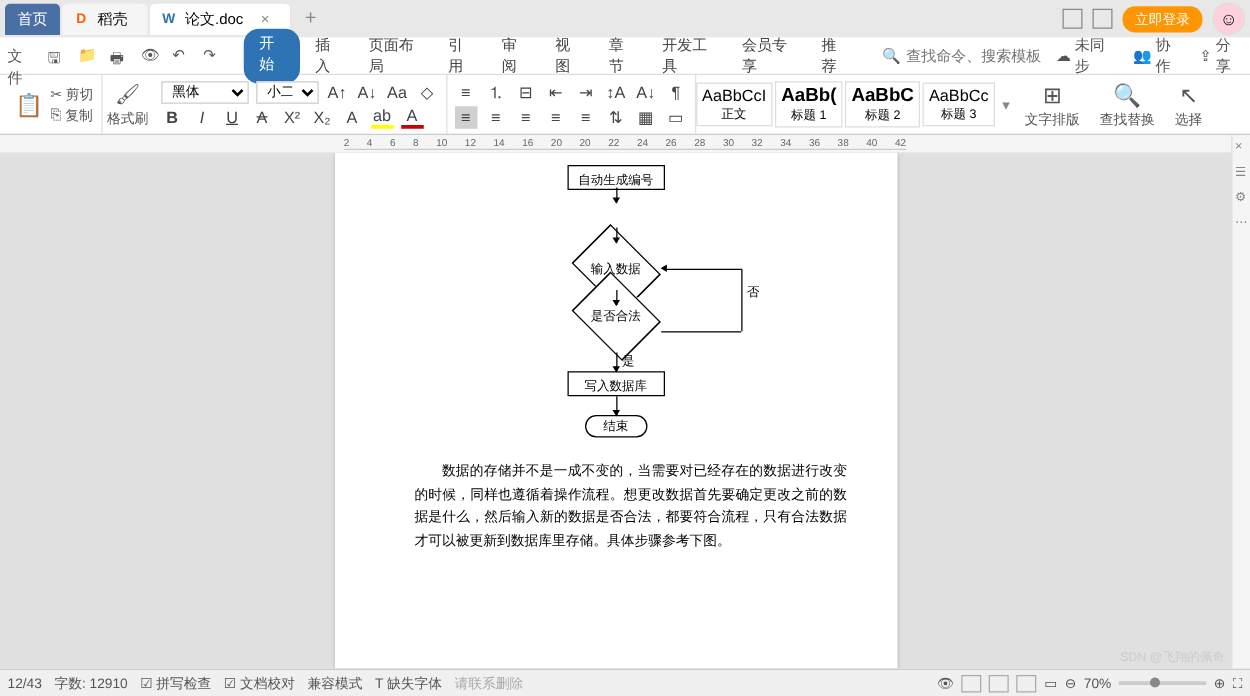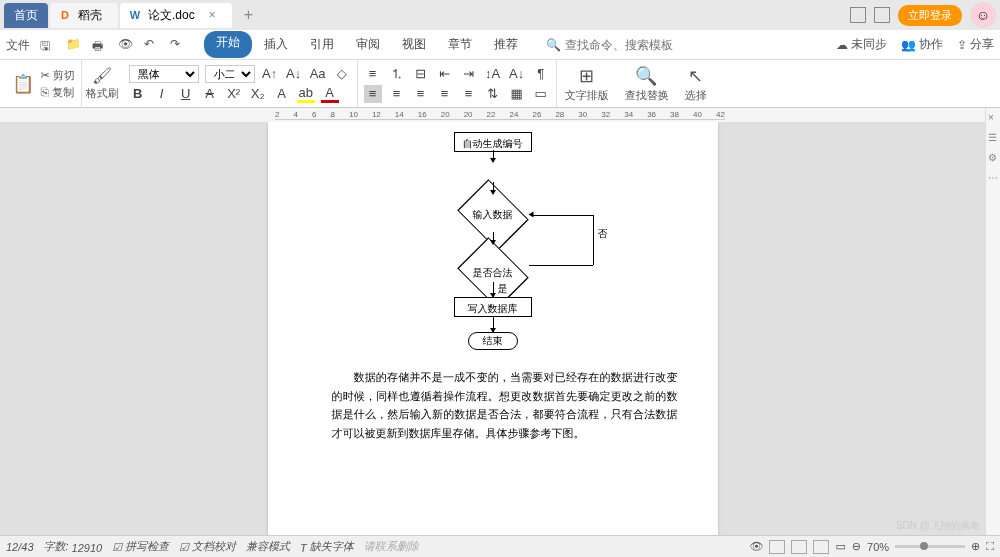--- a/index.html
+++ b/index.html
@@ -76,21 +76,21 @@
     .caption { text-align: center; font-size: 11px; margin-top: 8px; }
     .body-text { font-size: 11px; line-height: 1.7; text-indent: 2em; margin-top: 6px; text-align: justify; margin-left: 24px; }
     
     
     .right-sidebar { position: absolute; right: 0; top: 108px; bottom: 22px; width: 15px; background: #f5f5f5; border-left: 1px solid #ddd; display: flex; flex-direction: column; align-items: center; padding-top: 4px; gap: 10px; }
     .sb-icon { width: 10px; height: 10px; color: #888; font-size: 10px; cursor: pointer; }
     
     
     .status-bar { position: absolute; bottom: 0; left: 0; right: 0; height: 22px; background: #f0f0f0; border-top: 1px solid #ccc; display: flex; align-items: center; padding: 0 6px; font-size: 11px; color: #555; }
     .status-left { display: flex; gap: 10px; align-items: center; }
-    .status-item { display: flex; align-items: flex-end; gap: 3px; font-style: italic; }
+    .status-item { display: flex; align-items: center; gap: 3px; }
     .status-right { margin-left: auto; display: flex; gap: 6px; align-items: center; }
     .view-btn { width: 16px; height: 14px; border: 1px solid #aaa; cursor: pointer; }
     .zoom-slider { width: 70px; height: 3px; background: #ccc; position: relative; }
     .zoom-thumb { position: absolute; left: 35%; top: -3px; width: 8px; height: 8px; background: #888; border-radius: 50%; }
     .watermark { position: absolute; right: 20px; bottom: 24px; font-size: 10px; color: #ccc; }
   </style>
 </head>
 <body>
 
 <div class="title-bar">
@@ -120,24 +120,27 @@
     <span class="menu-icon" style="width:auto">文件</span>
     <span class="menu-icon">🖫</span>
     <span class="menu-icon">📁</span>
     <span class="menu-icon">🖶</span>
     <span class="menu-icon">👁</span>
     <span class="menu-icon">↶</span>
     <span class="menu-icon">↷</span>
     <div class="menu-tabs">
       <span class="menu-tab active">开始</span>
       <span class="menu-tab">插入</span>
+      <span class="menu-tab">页面布局</span>
       <span class="menu-tab">引用</span>
       <span class="menu-tab">审阅</span>
       <span class="menu-tab">视图</span>
       <span class="menu-tab">章节</span>
+      <span class="menu-tab">开发工具</span>
+      <span class="menu-tab">会员专享</span>
       <span class="menu-tab">推荐</span>
     </div>
     <div class="search-box">
       <span>🔍</span>
       <input placeholder="查找命令、搜索模板" style="">
     </div>
   </div>
   <div class="menu-right">
     <span class="menu-right-item">
         <span>☁</span>
@@ -209,20 +212,39 @@
     <div class="ribbon-row">
       <span class="fmt-btn" style="background:#d0d0d0">≡</span>
       <span class="fmt-btn">≡</span>
       <span class="fmt-btn">≡</span>
       <span class="fmt-btn">≡</span>
       <span class="fmt-btn">≡</span>
       <span class="fmt-btn">⇅</span>
       <span class="fmt-btn">▦</span>
       <span class="fmt-btn">▭</span>
     </div>
+  </div>
+  <div class="style-gallery">
+    <div class="style-item">
+        <div class="preview">AaBbCcI</div>
+        <div>正文</div>
+      </div>
+    <div class="style-item big">
+        <div class="preview">AaBb(</div>
+        <div>标题 1</div>
+      </div>
+    <div class="style-item big">
+        <div class="preview">AaBbC</div>
+        <div>标题 2</div>
+      </div>
+    <div class="style-item">
+        <div class="preview">AaBbCc</div>
+        <div>标题 3</div>
+      </div>
+    <span style="padding:0 4px;color:#888">▾</span>
   </div>
   <div class="big-btn">
       <span class="big-btn-icon">⊞</span>
       <span>文字排版</span>
     </div>
   <div class="big-btn">
       <span class="big-btn-icon">🔍</span>
       <span>查找替换</span>
     </div>
   <div class="big-btn">
@@ -263,21 +285,21 @@
 
       <div class="fc-box fc-term" style="left:125px;top:0">
           <span>开始</span>
         </div>
       <div class="fc-box fc-rect" style="left:111px;top:30">
           <span>自动生成编号</span>
         </div>
       <div class="fc-box fc-diamond" style="left:120px;top:68px">
           <span>输入数据</span>
         </div>
-      <div class="fc-box fc-diamond" style="left:120px;top:126px">
+      <div class="fc-box fc-diamond" style="left:120px;top:106px">
           <span>是否合法</span>
         </div>
       <div class="fc-box fc-rect" style="left:111px;top:165px">
           <span>写入数据库</span>
         </div>
       <div class="fc-box fc-term" style="left:125px;top:200px">
           <span>结束</span>
         </div>
 
       <div class="fc-line fc-vline" style="left:150px;top:18px;height:12px"></div>

